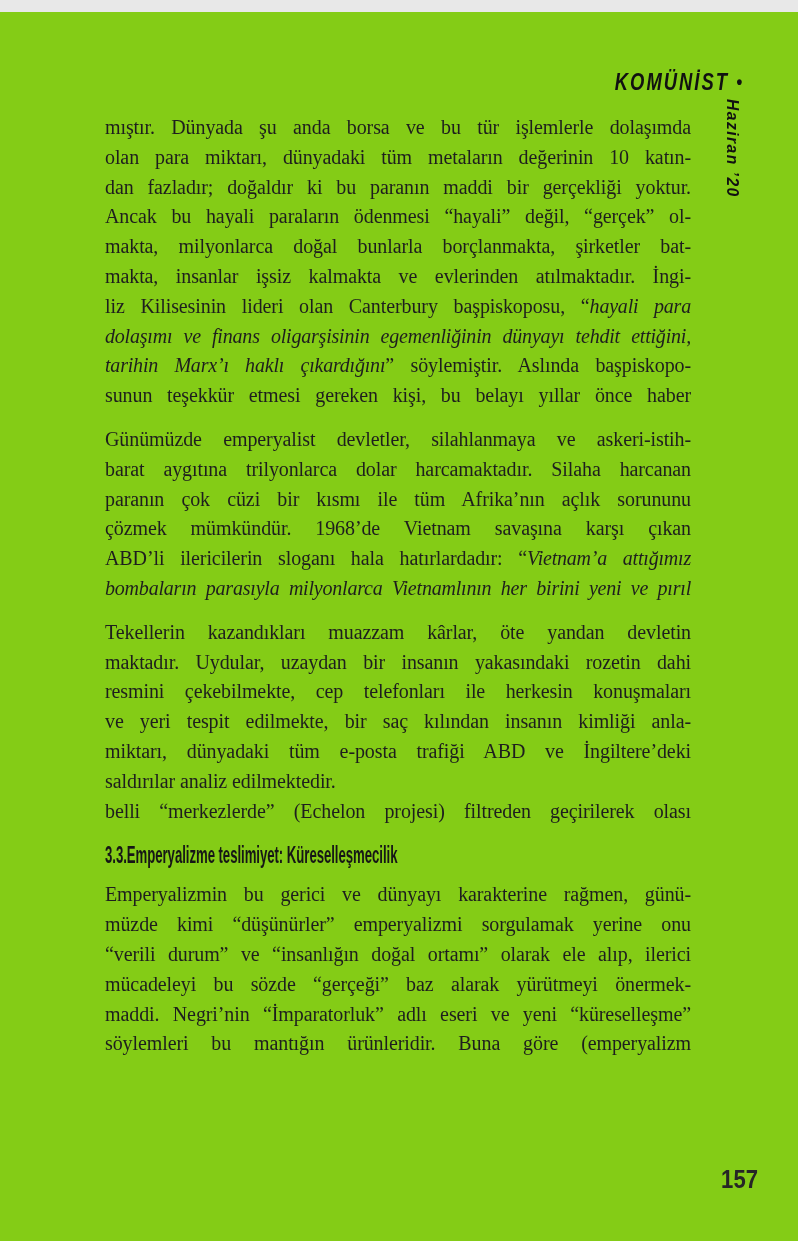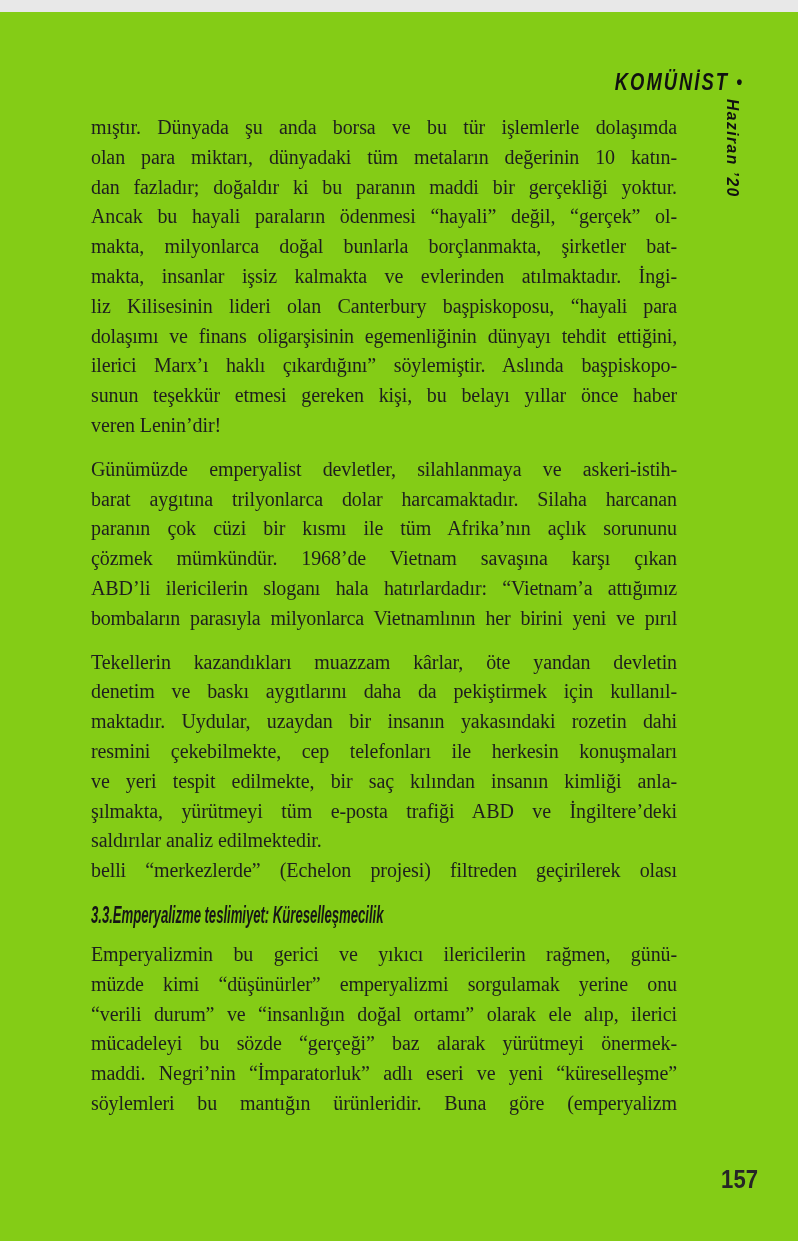--- a/index.html
+++ b/index.html
@@ -52,43 +52,42 @@
     font-style: italic;
     font-weight: 700;
     font-size: 17px;
     letter-spacing: 1.6px;
     color: #111111;
   }
 
   
   .content {
     position: absolute;
-    left: 91px;
+    left: 105px;
     top: 101px;
     width: 586px;
     font-size: 20px;
     line-height: 29.8px;
     letter-spacing: -0.1px;
   }
   .para { margin: 0 0 14px 0; }
   .para:last-child { margin-bottom: 0; }
   .line {
     height: 29.8px;
     overflow: hidden;
     text-align: justify;
     text-align-last: justify;
   }
   .line.last { text-align-last: left; }
-  .it { letter-spacing: -0.2px; }
+  .it { font-style: italic; letter-spacing: -0.2px; }
 
   .heading {
     margin: 5px 0 9px 0;
     line-height: 30px;
     white-space: nowrap;
-    font-style: italic;
   }
   .condense {
     display: inline-block;
     transform: scaleX(0.55);
     transform-origin: 0 50%;
     font-family: "Liberation Sans", sans-serif;
     font-weight: 700;
     font-size: 24px;
     color: #161616;
   }
@@ -122,45 +121,43 @@
   <div class="content" id="article">
       <div class="para">
         <div class="line"><span>mıştır. Dünyada şu anda borsa ve bu tür işlemlerle dolaşımda</span></div>
         <div class="line"><span>olan para miktarı, dünyadaki tüm metaların değerinin 10 katın-</span></div>
         <div class="line"><span>dan fazladır; doğaldır ki bu paranın maddi bir gerçekliği yoktur.</span></div>
         <div class="line"><span>Ancak bu hayali paraların ödenmesi “hayali” değil, “gerçek” ol-</span></div>
         <div class="line"><span>makta, milyonlarca doğal bunlarla borçlanmakta, şirketler bat-</span></div>
         <div class="line"><span>makta, insanlar işsiz kalmakta ve evlerinden atılmaktadır. İngi-</span></div>
         <div class="line"><span>liz Kilisesinin lideri olan Canterbury başpiskoposu, “</span><span class="it">hayali para</span></div>
         <div class="line"><span class="it">dolaşımı ve finans oligarşisinin egemenliğinin dünyayı tehdit ettiğini,</span></div>
-        <div class="line"><span class="it">ilerici Marx’ı haklı çıkardığını</span><span>” söylemiştir. Aslında başpiskopo-</span></div>
+        <div class="line"><span class="it">tarihin Marx’ı haklı çıkardığını</span><span>” söylemiştir. Aslında başpiskopo-</span></div>
         <div class="line"><span>sunun teşekkür etmesi gereken kişi, bu belayı yıllar önce haber</span></div>
-        <div class="line last"><span>veren Lenin’dir!</span></div>
       </div>
       <div class="para">
         <div class="line"><span>Günümüzde emperyalist devletler, silahlanmaya ve askeri-istih-</span></div>
         <div class="line"><span>barat aygıtına trilyonlarca dolar harcamaktadır. Silaha harcanan</span></div>
         <div class="line"><span>paranın çok cüzi bir kısmı ile tüm Afrika’nın açlık sorununu</span></div>
         <div class="line"><span>çözmek mümkündür. 1968’de Vietnam savaşına karşı çıkan</span></div>
         <div class="line"><span>ABD’li ilericilerin sloganı hala hatırlardadır: “</span><span class="it">Vietnam’a attığımız</span></div>
         <div class="line"><span class="it">bombaların parasıyla milyonlarca Vietnamlının her birini yeni ve pırıl</span></div>
       </div>
       <div class="para">
         <div class="line"><span>Tekellerin kazandıkları muazzam kârlar, öte yandan devletin</span></div>
-        <div class="line"><span>denetim ve baskı aygıtlarını daha da pekiştirmek için kullanıl-</span></div>
         <div class="line"><span>maktadır. Uydular, uzaydan bir insanın yakasındaki rozetin dahi</span></div>
         <div class="line"><span>resmini çekebilmekte, cep telefonları ile herkesin konuşmaları</span></div>
         <div class="line"><span>ve yeri tespit edilmekte, bir saç kılından insanın kimliği anla-</span></div>
-        <div class="line"><span>şılmakta, yürütmeyi tüm e-posta trafiği ABD ve İngiltere’deki</span></div>
+        <div class="line"><span>miktarı, dünyadaki tüm e-posta trafiği ABD ve İngiltere’deki</span></div>
         <div class="line last"><span>saldırılar analiz edilmektedir.</span></div>
         <div class="line"><span>belli “merkezlerde” (Echelon projesi) filtreden geçirilerek olası</span></div>
       </div>
       <div class="heading"><span class="condense">3.3.Emperyalizme teslimiyet: Küreselleşmecilik</span></div>
       <div class="para">
-        <div class="line"><span>Emperyalizmin bu gerici ve yıkıcı ilericilerin rağmen, günü-</span></div>
+        <div class="line"><span>Emperyalizmin bu gerici ve dünyayı karakterine rağmen, günü-</span></div>
         <div class="line"><span>müzde kimi “düşünürler” emperyalizmi sorgulamak yerine onu</span></div>
         <div class="line"><span>“verili durum” ve “insanlığın doğal ortamı” olarak ele alıp, ilerici</span></div>
         <div class="line"><span>mücadeleyi bu sözde “gerçeği” baz alarak yürütmeyi önermek-</span></div>
         <div class="line"><span>maddi. Negri’nin “İmparatorluk” adlı eseri ve yeni “küreselleşme”</span></div>
         <div class="line"><span>söylemleri bu mantığın ürünleridir. Buna göre (emperyalizm</span></div>
       </div>
     </div>
 
   <div class="page-number">157</div>
 

